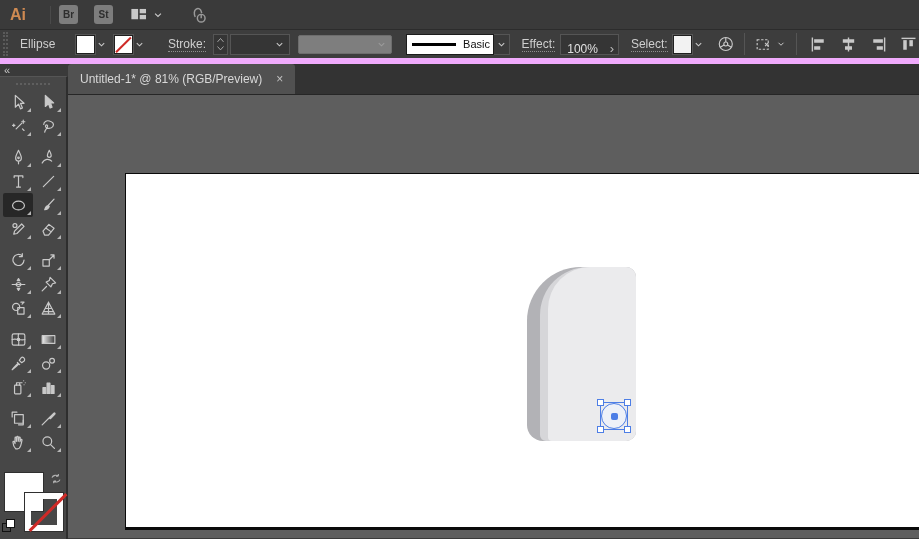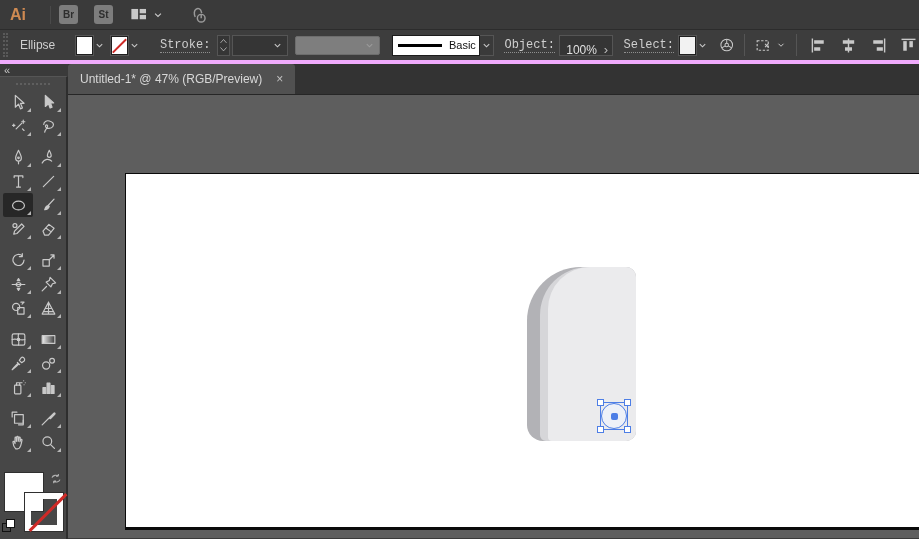--- a/index.html
+++ b/index.html
@@ -13,29 +13,29 @@
   .menu-item { padding:0 11px; line-height:29px; cursor:default; }
   .mb-sep { width:1px; height:18px; background:#4a4a4a; margin:0 8px 0 14px; }
   .sq-btn { width:19px; height:19px; border-radius:3px; background:#7d7d7d; color:#2e2e2e;
             font-size:10px; font-weight:bold; display:flex; align-items:center; justify-content:center;
             margin-right:16px; }
   .ws-group { display:flex; align-items:center; gap:3px; margin-right:22px; }
   .icon-svg { display:block; }
 
   
   .controlbar { height:34px; display:flex; align-items:center; background:#3d3d3d;
-                border-bottom:4px solid #f0abfc; color:#cfcfcf; font-size:12px; }
+                border-bottom:6px solid #f0abfc; color:#cfcfcf; font-size:12px; }
   .grip-v { width:5px; height:24px; border-left:2px dotted #5a5a5a; border-right:2px dotted #5a5a5a; margin:0 6px 0 3px; }
   .ctx-label { margin:0 14px 0 6px; min-width:42px; }
   .swatch { width:19px; height:19px; background:#fff; border:1px solid #1f1f1f;
             box-shadow:0 0 0 1px #555; position:relative; }
   .swatch.none::after { content:""; position:absolute; left:-2px; right:-2px; top:50%;
             height:2px; background:var(--slash-red); transform:rotate(-45deg); }
   .chev { width:14px; height:19px; display:flex; align-items:center; justify-content:center; }
-  .dotted-label { border-bottom:1px dotted #8f8f8f; line-height:14px; cursor:default;font-family:Liberation Mono, monospace; }
+  .dotted-label { border-bottom:1px dotted #8f8f8f; line-height:14px; cursor:default; }
   .stepper { width:15px; height:21px; background:#353535; border:1px solid #555;
              display:flex; flex-direction:column; align-items:center; justify-content:center; gap:2px; margin:0 2px; }
   .dd { height:21px; background:#353535; border:1px solid #555; display:flex;
         align-items:center; justify-content:space-between; padding:0 3px 0 6px; color:#ddd; }
   .dd-weight { width:62px; }
   .dd-disabled { width:96px; height:19px; background:#7e7e7e; border:1px solid #6d6d6d;
                  border-radius:2px; justify-content:flex-end; }
   .stroke-preview { width:88px; height:21px; background:#fff; border:1px solid #1c1c1c;
                     display:flex; align-items:center; padding:0 5px; }
   .stroke-preview .line { flex:0 0 44px; height:3px; background:#000; margin-right:7px; }
@@ -327,21 +327,21 @@
     <div class="line"></div>
     <span>Basic</span>
   </div>
   <div class="dd-btn">
     <svg width="13" height="13" style="stroke:#c9c9c9;fill:none;stroke-width:2">
         <use href="#i-chevron-down"></use>
       </svg>
     </div>
 
   <div style="width:12px"></div>
-  <span class="dotted-label">Object:</span>
+  <span class="dotted-label">Effect:</span>
   <div style="width:5px"></div>
   <div class="opacity-box">
     <span>100%</span>
     <span style="color:#bbb;font-size:13px">›</span>
   </div>
 
   <div style="width:12px"></div>
   <span class="dotted-label">Select:</span>
   <div style="width:6px"></div>
   <div class="swatch" style="background:#f2f2f2"></div>
@@ -557,21 +557,21 @@
             <div class="f"></div>
         </div>
       </div>
 
     </div>
   </div>
 
   <div class="doccol">
     <div class="tabrow">
       <div class="doc-tab">
-        <span>Untitled-1* @ 47% (RGB/Preview)</span>
+        <span>Untitled-1* @ 81% (RGB/Preview)</span>
         <span class="tab-close">×</span>
       </div>
     </div>
 
     <div class="canvas">
       <div class="artboard"></div>
 
       <div class="obj">
         <div class="mid"></div>
         <div class="face"></div>

